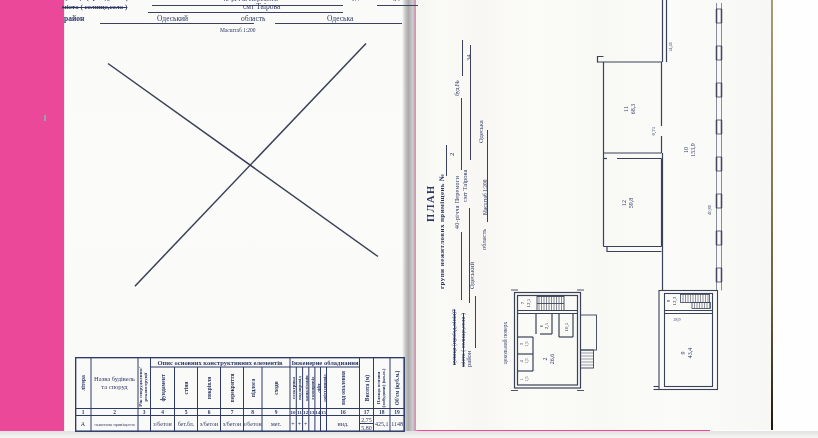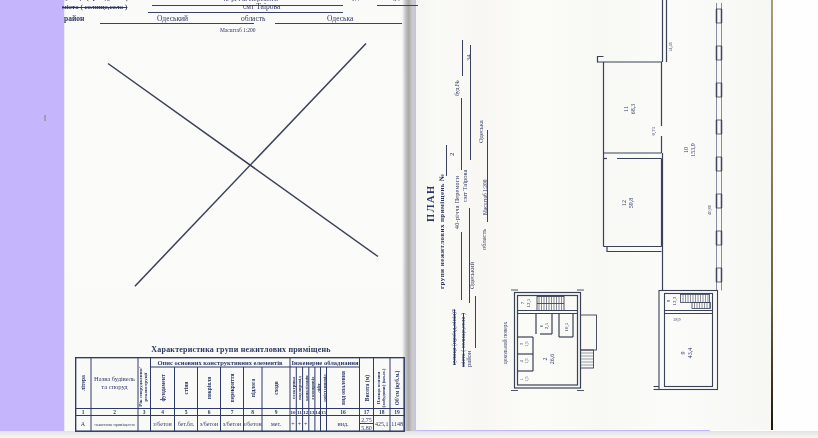--- a/index.html
+++ b/index.html
@@ -1,16 +1,16 @@
 <!DOCTYPE html>
 <html><head><meta charset="utf-8">
 <style>
 html,body{margin:0;padding:0;}
 body{width:818px;height:438px;background:#fefefe;font-family:"Liberation Serif",serif;overflow:hidden;}
-#canvas{position:relative;width:710px;height:438px;background:#c4b5fd;}
+#canvas{position:relative;width:710px;height:438px;background:#ec4899;}
 #pageL{position:absolute;left:64px;top:0;width:345px;height:433px;background:linear-gradient(180deg,#fafaf9 0%,#fbfbfa 45%,#f9f9f7 100%);border-left:1px solid #eaeae8;}
 #pageLshadow{position:absolute;left:402px;top:0;width:17px;height:433px;background:linear-gradient(90deg,rgba(200,200,200,0) 0%,#c2c2c2 22%,#a9a9a9 38%,#cccccc 62%,rgba(238,238,238,0) 100%);}
 #pageR{position:absolute;left:416px;top:0;width:355px;height:430px;background:linear-gradient(90deg,#f6f6f3 0%,#fafaf7 6%,#f8f7f4 18%,#fbfbf8 33%,#f8f8f4 52%,#fbfbf9 72%,#f7f7f4 100%);}
 #pageRedge{position:absolute;left:770.5px;top:0;width:2px;height:430px;background:linear-gradient(180deg,#ab9a78 0%,#907e58 35%,#6e5e3e 70%,#332a18 92%,#1c160c 100%);}
 #botstrip{position:absolute;left:0;top:431px;width:818px;height:7px;background:linear-gradient(180deg,#e2e2e0,#f6f6f4);}
 .t{position:absolute;color:#2d3763;white-space:nowrap;}
 .strike{text-decoration:line-through;}
 .ul{position:absolute;border-bottom:1px solid #39415f;height:1px;}
 .rot{position:absolute;transform-origin:0 0;transform:rotate(-90deg);white-space:nowrap;color:#2d3763;}
 .ulv{position:absolute;width:1px;background:#39415f;}
@@ -43,21 +43,20 @@
   <div class="ul" style="left:275px;top:22px;width:127px;"></div>
   <div class="t" style="left:327px;top:14px;font-size:7.5px;">Одеська</div>
 
   <div class="t" style="left:220px;top:27px;font-size:5.5px;">Масштаб 1:200</div>
 
   <svg style="position:absolute;left:0;top:0;" width="420" height="320" viewBox="0 0 420 320">
     <line x1="108" y1="63.5" x2="378" y2="256.5" stroke="#3a4156" stroke-width="1.5"></line>
     <line x1="134.9" y1="286.2" x2="366" y2="43.5" stroke="#3a4156" stroke-width="1.5"></line>
   </svg>
 
-  <div class="t" style="left:76px;top:345px;width:330px;text-align:center;font-size:8px;font-weight:bold;letter-spacing:0.2px;">Характеристика групи нежитлових приміщень</div>
 
   <div id="tbl" style="position:absolute;left:75px;top:357px;width:330px;height:75px;">
     <svg width="330" height="75" viewBox="0 0 330 75" style="position:absolute;left:0;top:0;">
       <g stroke="#2e3a68" stroke-width="1">
         <rect x="0.6" y="0.6" width="328.6" height="73.6" fill="none" stroke-width="1.5"></rect>
         <line x1="16" y1="0" x2="16" y2="74.5"></line>
         <line x1="63" y1="0" x2="63" y2="74.5"></line>
         <line x1="75.5" y1="0" x2="75.5" y2="74.5"></line>
         <line x1="99.5" y1="10" x2="99.5" y2="74.5"></line>
         <line x1="122.5" y1="10" x2="122.5" y2="74.5"></line>

